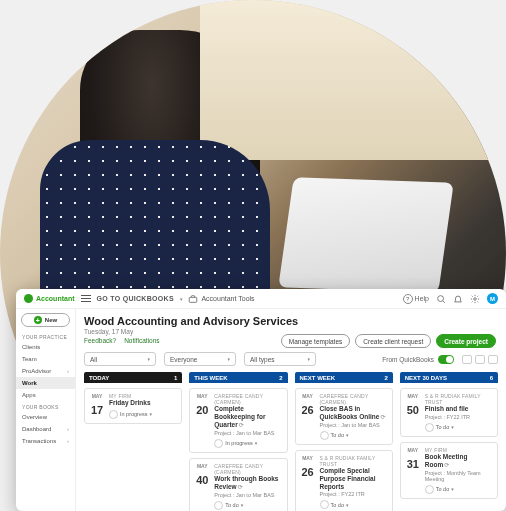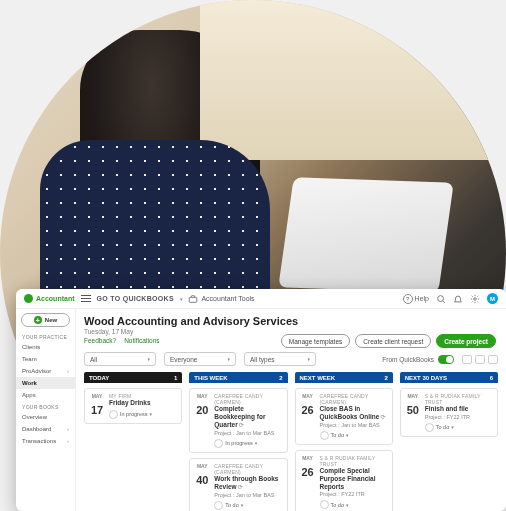--- a/index.html
+++ b/index.html
@@ -363,17 +363,33 @@
               <div class="card-client">S &amp; R RUDIAK FAMILY TRUST</div>
               <div class="card-title">Finish and file</div>
               <div class="card-meta">Project : FY22 ITR</div>
               <div class="card-foot">
                   <span class="foot-circle"></span>
                   <span>To do</span>
                   <span class="dropdown-caret">▾</span>
                 </div>
             </div>
           </div>
+          <div class="card">
+            <div class="card-date">
+                <span class="card-month">MAY</span>
+                <span class="card-day">31</span>
+              </div>
+            <div class="card-body">
+              <div class="card-client">MY FIRM</div>
+              <div class="card-title"><span>Book Meeting Room</span><span class="refresh-icon">⟳</span></div>
+              <div class="card-meta">Project : Monthly Team Meeting</div>
+              <div class="card-foot">
+                  <span class="foot-circle"></span>
+                  <span>To do</span>
+                  <span class="dropdown-caret">▾</span>
+                </div>
+            </div>
+          </div>
         </div>
       </div>
     </div>
   </div>
 </div>
 
 </body></html>

